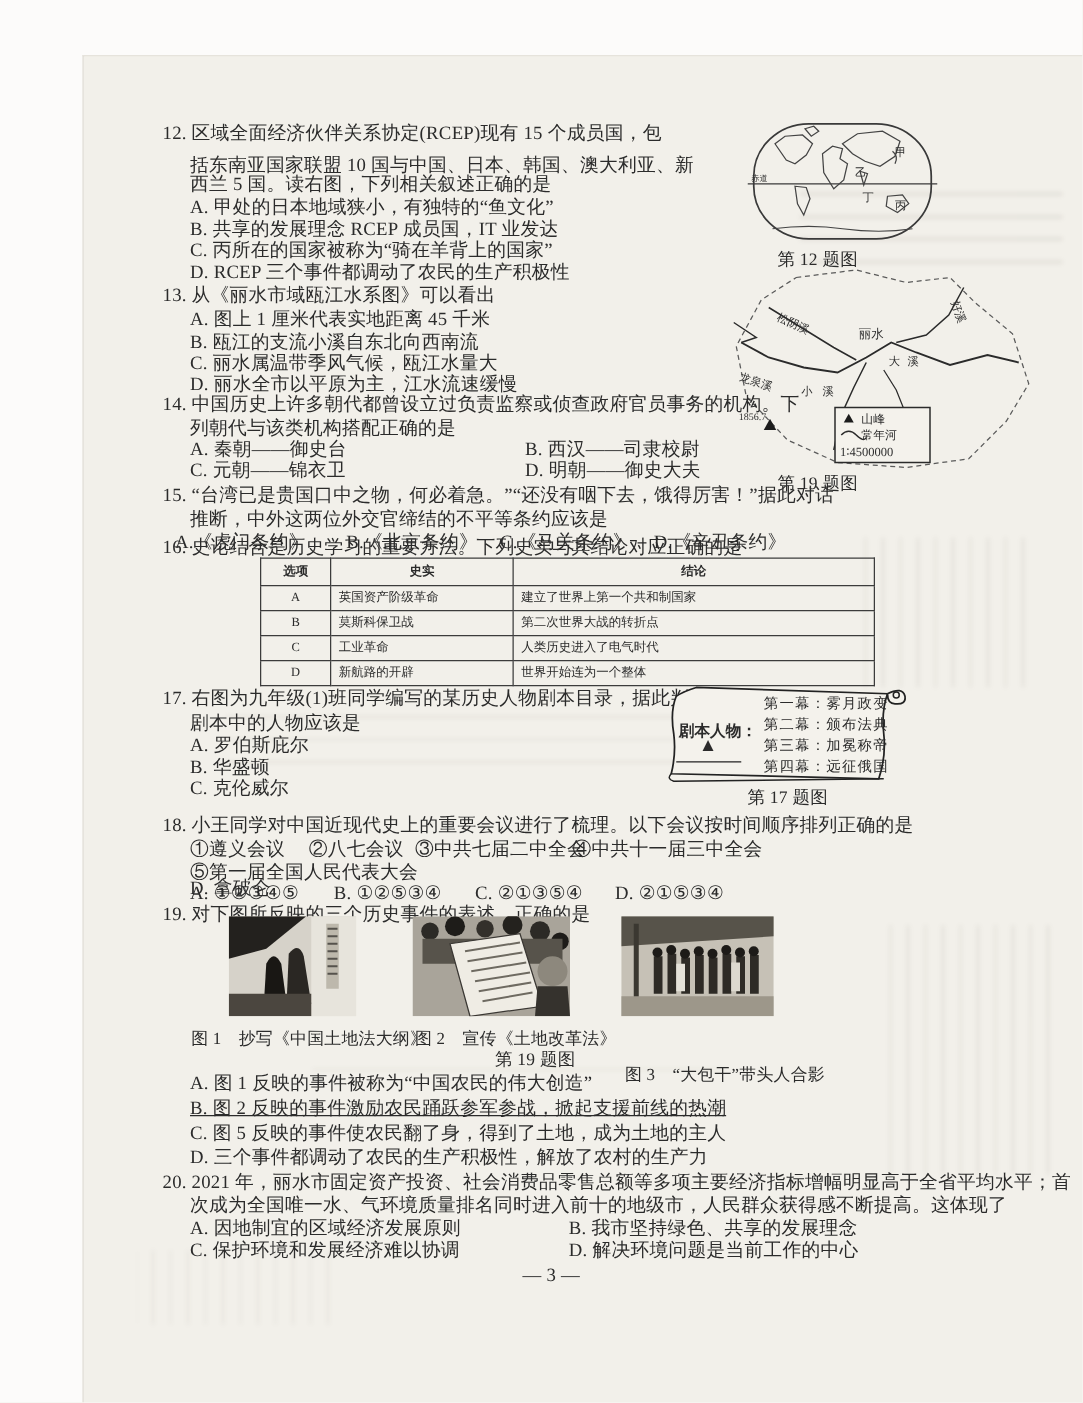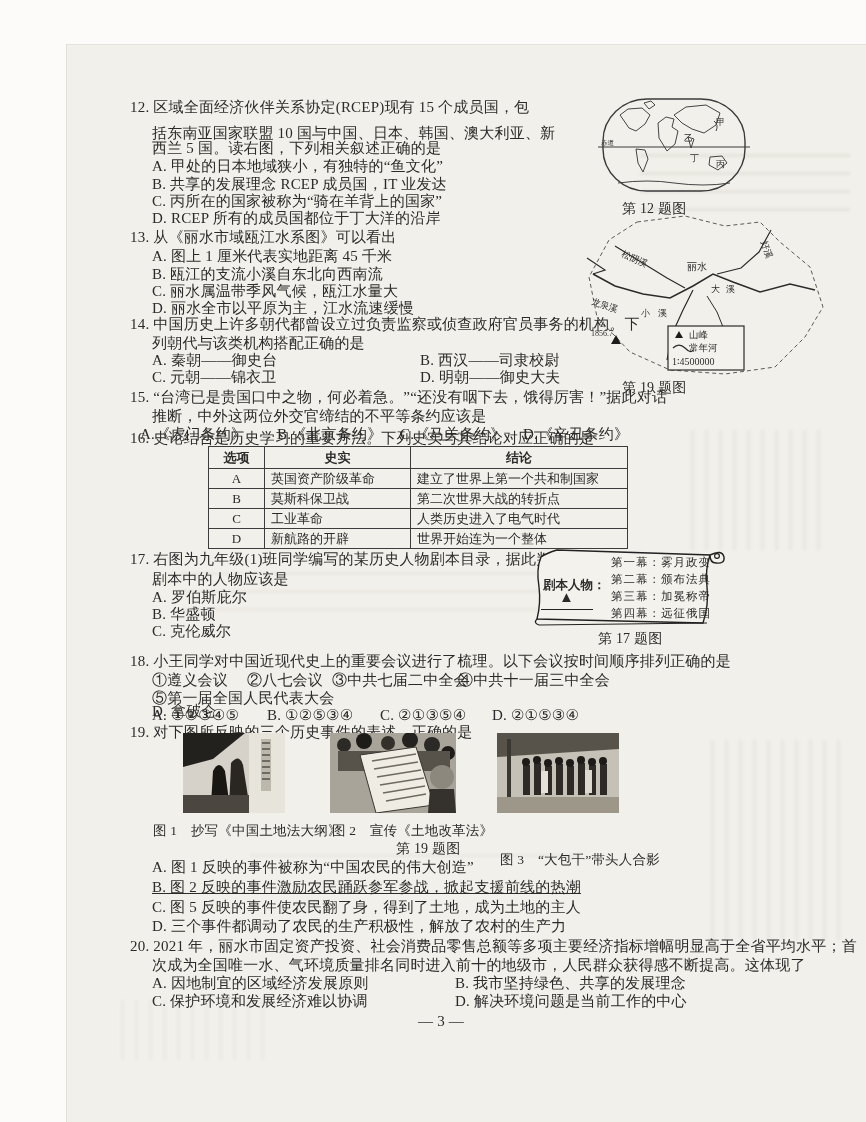--- a/index.html
+++ b/index.html
@@ -14,22 +14,22 @@
     background:#f2f0ea;
     border-left:1px solid #e2dfd8;border-top:1px solid #e6e3dc;
   }
   .t{position:absolute;white-space:nowrap;font-size:15px;line-height:18px;letter-spacing:.2px;}
   .sm{font-size:13.5px;}
   .figlabel{font-size:14px;}
   .ghost{position:absolute;opacity:.5;filter:blur(1.6px);pointer-events:none;
     background:repeating-linear-gradient(0deg,transparent 0 9px,rgba(125,118,106,.22) 9px 12px,transparent 12px 18px);}
   .ghost2{background:repeating-linear-gradient(90deg,transparent 0 11px,rgba(125,118,106,.16) 11px 14px);}
   table.q16{
-    position:absolute;left:208px;top:446px;width:420px;height:97px;
-    border-collapse:collapse;font-size:13px;table-layout:fixed;
+    position:absolute;left:208px;top:446px;width:492px;height:97px;
+    border-collapse:collapse;font-size:10px;table-layout:fixed;
   }
   table.q16 th,table.q16 td{
     border:1.3px solid #3c3c3c;padding:0 6px;height:19px;line-height:16px;
     font-weight:normal;text-align:left;overflow:hidden;
   }
   table.q16 th{text-align:center;font-weight:bold;height:21px;}
   table.q16 td.opt{text-align:center;}
   .photo{position:absolute;top:733px;height:80px;}
   .scrollfig{position:absolute;left:533px;top:545px;width:196px;height:82px;}
   .scrollfig .cast{position:absolute;left:10px;top:32px;font-size:12.5px;font-weight:bold;}
@@ -49,21 +49,21 @@
 <div class="ghost ghost2" style="left:700px;top:740px;width:150px;height:200px;"></div>
 <div class="ghost" style="left:250px;top:840px;width:330px;height:26px;opacity:.3;"></div>
 <div class="ghost ghost2" style="left:110px;top:1000px;width:160px;height:60px;opacity:.35;"></div>
 
 <div class="t" style="left:130px;top:98px;">12. 区域全面经济伙伴关系协定(RCEP)现有 15 个成员国，包</div>
 <div class="t" style="left:152px;top:124px;">括东南亚国家联盟 10 国与中国、日本、韩国、澳大利亚、新</div>
 <div class="t" style="left:152px;top:139px;">西兰 5 国。读右图，下列相关叙述正确的是</div>
 <div class="t" style="left:152px;top:157px;">A. 甲处的日本地域狭小，有独特的“鱼文化”</div>
 <div class="t" style="left:152px;top:175px;">B. 共享的发展理念 RCEP 成员国，IT 业发达</div>
 <div class="t" style="left:152px;top:192px;">C. 丙所在的国家被称为“骑在羊背上的国家”</div>
-<div class="t" style="left:152px;top:209px;">D. RCEP 所有的成员国都位于丁大洋的沿岸</div>
+<div class="t" style="left:152px;top:209px;">D. RCEP 三个事件都调动了农民的生产积极性</div>
 
 <div style="position:absolute;left:598px;top:95px;width:152px;height:102px;">
   <svg width="152" height="102" viewBox="0 0 152 102">
     <rect x="5" y="4" width="142" height="92" rx="44" ry="42" fill="none" stroke="#3a3a3a" stroke-width="1.4"></rect>
     <line x1="0" y1="52" x2="152" y2="52" stroke="#3a3a3a" stroke-width="1"></line>
 
     <path d="M22,20 l8,-6 l14,-1 l8,7 l-5,9 l-9,7 l-7,-3 z" fill="none" stroke="#444" stroke-width="1"></path>
     <path d="M46,8 l7,-2 l4,4 l-6,4 z" fill="none" stroke="#444" stroke-width="1"></path>
     <path d="M38,54 l9,1 l3,9 l-5,13 l-5,-9 z" fill="none" stroke="#444" stroke-width="1"></path>
     <path d="M60,28 l8,-6 l8,2 l-2,8 l6,4 l-3,13 l-8,7 l-8,-13 z" fill="none" stroke="#444" stroke-width="1"></path>

